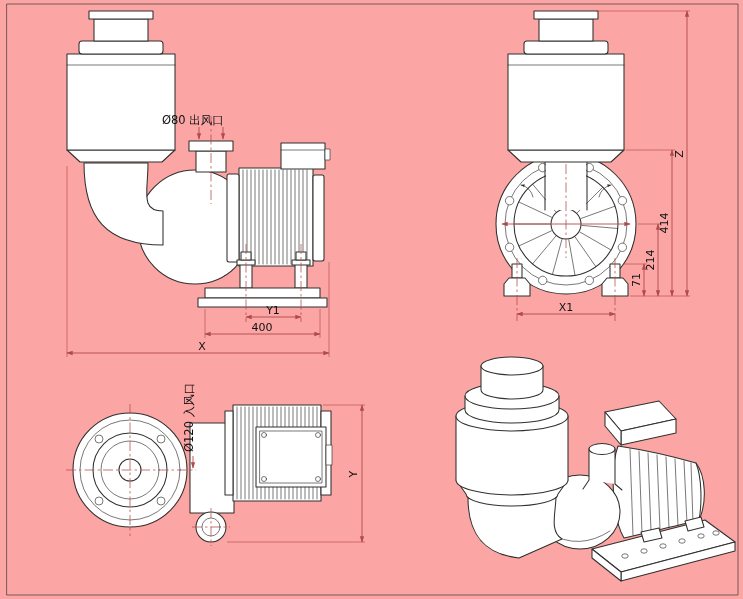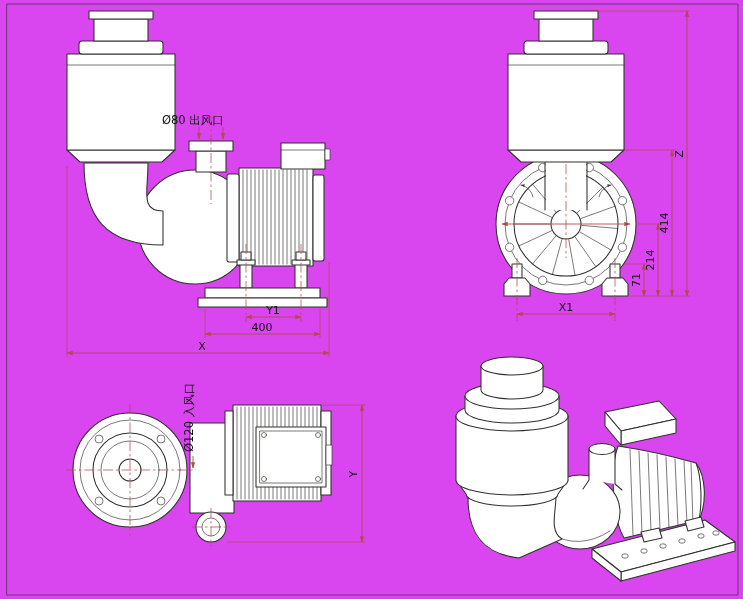--- a/index.html
+++ b/index.html
@@ -1,16 +1,16 @@
 <!DOCTYPE html>
 <html><head>
 <meta charset="utf-8">
 <style>
   html,body{margin:0;padding:0;background:#ffffff}
-  .sheet{width:743px;height:599px;position:relative;background:#d946ef;font-family:"DejaVu Sans",sans-serif;overflow:hidden}
+  .sheet{width:743px;height:599px;position:relative;background:#fca5a5;font-family:"DejaVu Sans",sans-serif;overflow:hidden}
   svg{display:block}
   .ln  {fill:none;stroke:#30302e;stroke-width:1.05;stroke-linecap:round;stroke-linejoin:round}
   .lnt {fill:none;stroke:#30302e;stroke-width:0.65;stroke-linecap:round;stroke-linejoin:round}
   .wf  {fill:#ffffff;stroke:#30302e;stroke-width:1.05;stroke-linejoin:round}
   .wft {fill:#ffffff;stroke:#30302e;stroke-width:0.65;stroke-linejoin:round}
   .mask{fill:#ffffff;stroke:none}
   .dim {fill:none;stroke:#b24a4a;stroke-width:0.9}
   .ext {fill:none;stroke:#b24a4a;stroke-width:0.65}
   .cl  {fill:none;stroke:#b24a4a;stroke-width:0.75;stroke-dasharray:10 3 2.5 3}
   text {fill:#121212}

